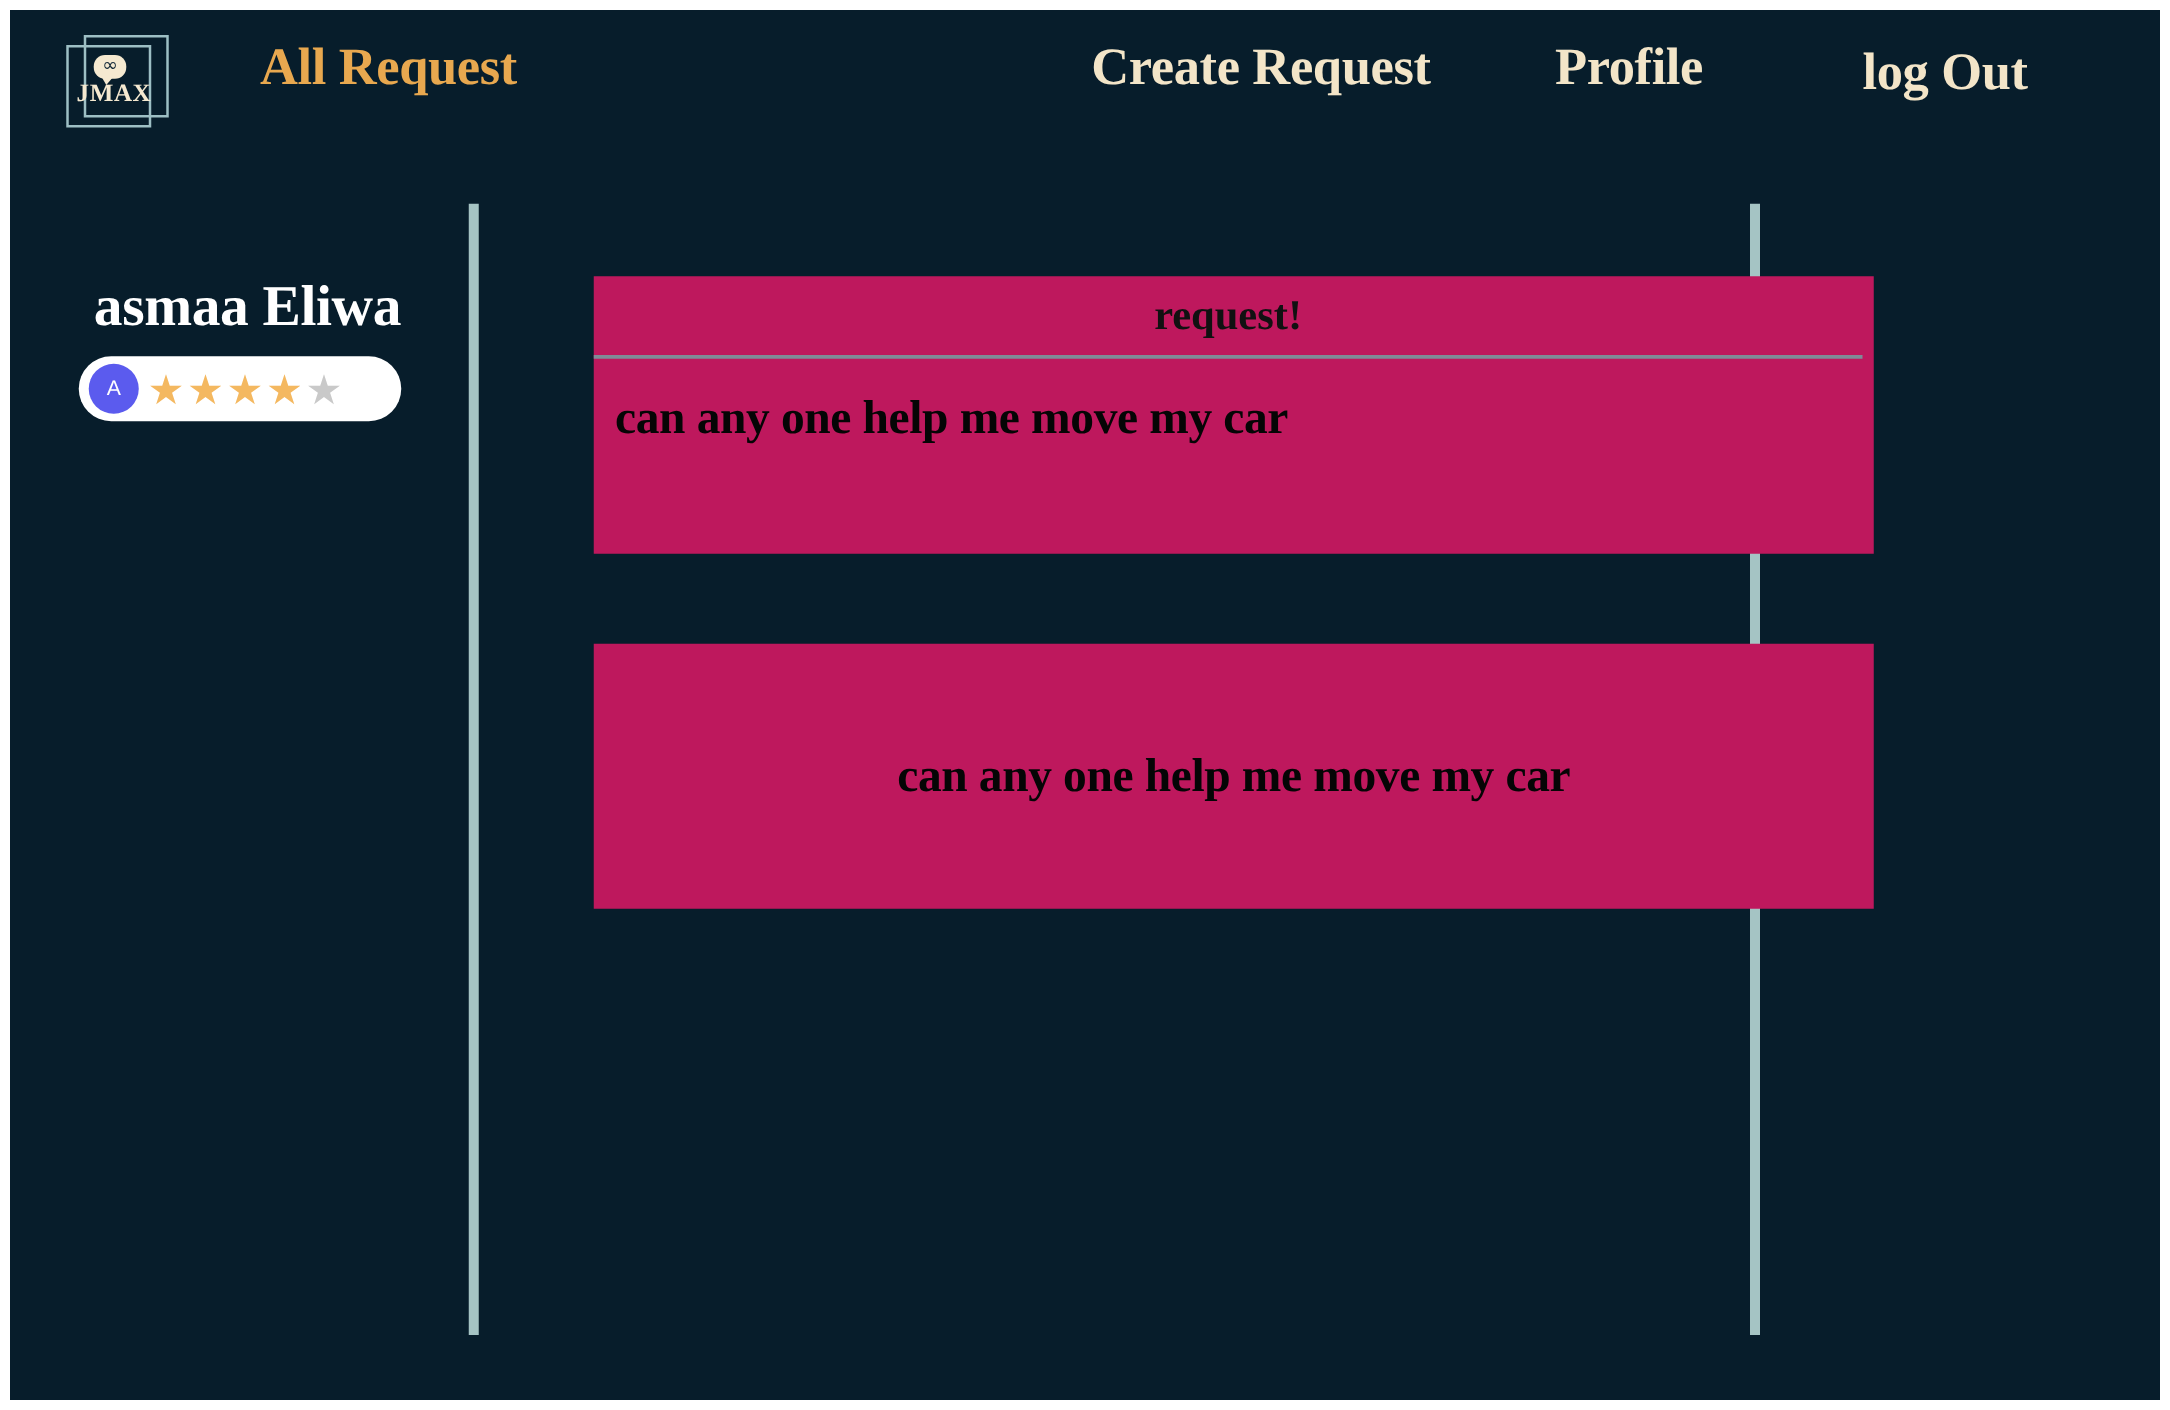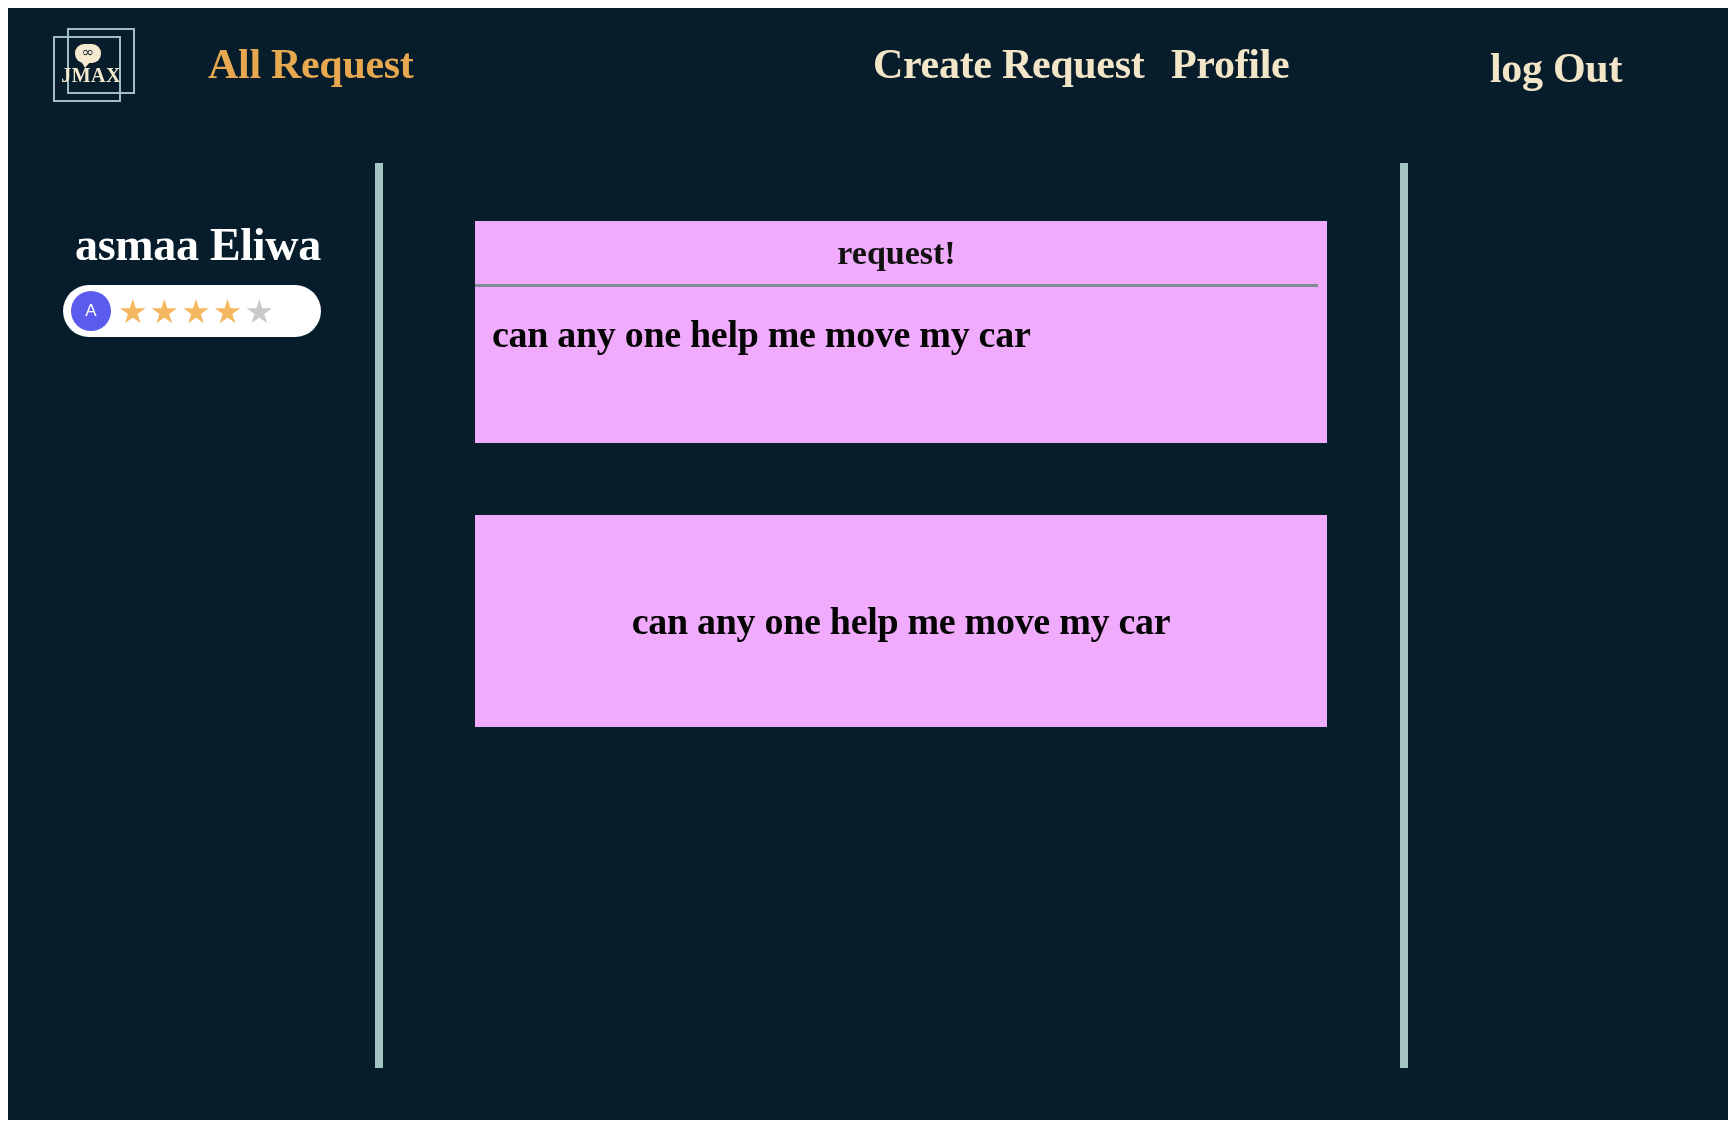--- a/index.html
+++ b/index.html
@@ -107,27 +107,26 @@
 
   .nav-link {
     position: absolute;
     top: 22px;
     color: #f3e5c8;
     font-size: 42px;
     font-weight: bold;
     white-space: nowrap;
     cursor: pointer;
     letter-spacing: -0.3px;
-    margin-top: 10px;
   }
   .nav-link.active { color: #e8a84f; }
 
   #nav-all       { left: 200px;  }
   #nav-create    { left: 865px;  }
-  #nav-profile   { left: 1163px; }
+  #nav-profile   { left: 1236px; }
   #nav-logout    { left: 1482px; top: 26px; }
 
   
   .rail {
     position: absolute;
     top: 155px;
     width: 8px;
     height: 905px;
     background: #a5c4c4;
   }
@@ -184,22 +183,22 @@
   .star.off { color: #c9c9c9; }
 
   
   .feed {
     position: absolute;
     left: 467px;
     top: 213px;
     width: 852px;
   }
   .card {
-    background: #f0abfc;
-    width: 852px;
+    background: #be185d;
+    width: 1024px;
     box-sizing: border-box;
     cursor: pointer;
   }
   .card.first {
     height: 222px;
     margin-bottom: 72px;
   }
   .card.plain {
     height: 212px;
     display: flex;

